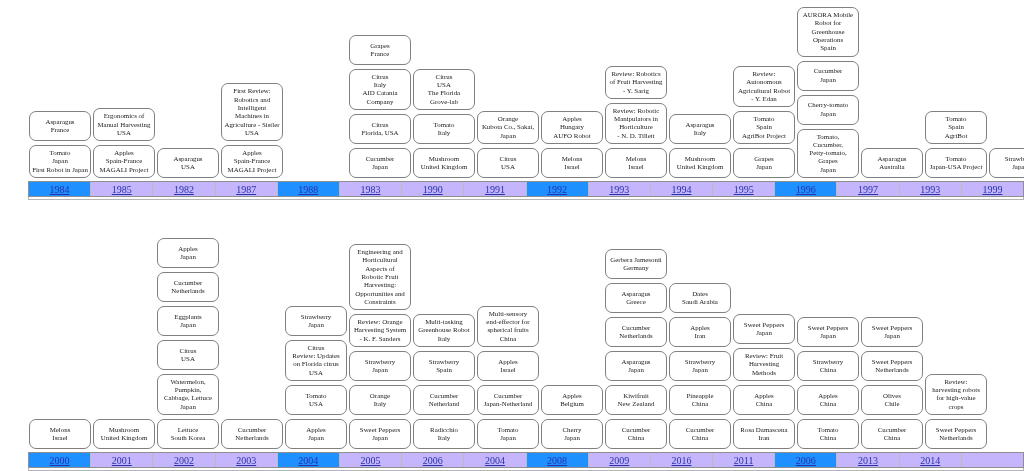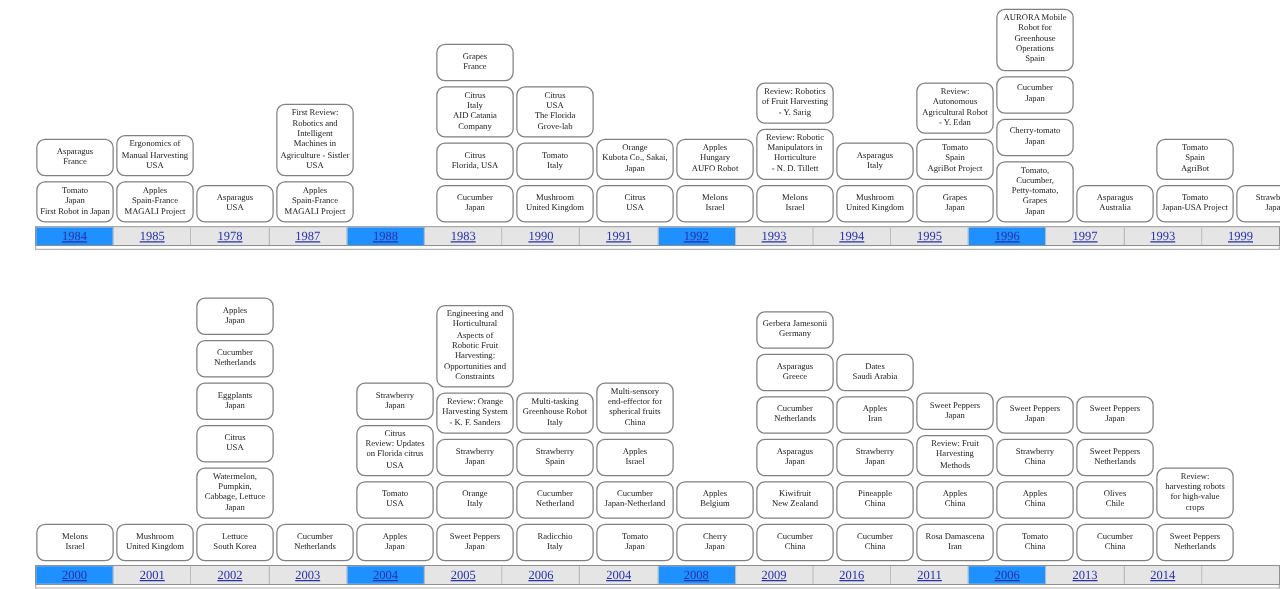--- a/index.html
+++ b/index.html
@@ -32,21 +32,21 @@
     white-space: pre-line;
   }
   .bar {
     display: flex; height: 16px;
     border: 1px solid #8f8f8f;
     background: #fff;
   }
   .cell {
     flex: 1; display: flex; align-items: center; justify-content: center;
     border-right: 1px solid #bbbbbb;
-    background: #e5e5e5;
+    background: #c4b5fd;
   }
   .cell:last-child { border-right: none; }
   .cell.hl { background: var(--year-highlight, #1e90ff); }
   .year {
     font-size: 10px;
     color: var(--year-link, #2832a8);
     text-decoration: underline;
     cursor: pointer;
   }
   .substrip {
@@ -192,21 +192,21 @@
         </div>
       </div>
     <div class="bar">
         <div class="cell hl">
           <span class="year">1984</span>
         </div>
         <div class="cell">
           <span class="year">1985</span>
         </div>
         <div class="cell">
-          <span class="year">1978</span>
+          <span class="year">1982</span>
         </div>
         <div class="cell">
           <span class="year">1987</span>
         </div>
         <div class="cell hl">
           <span class="year">1988</span>
         </div>
         <div class="cell">
           <span class="year">1983</span>
         </div>

